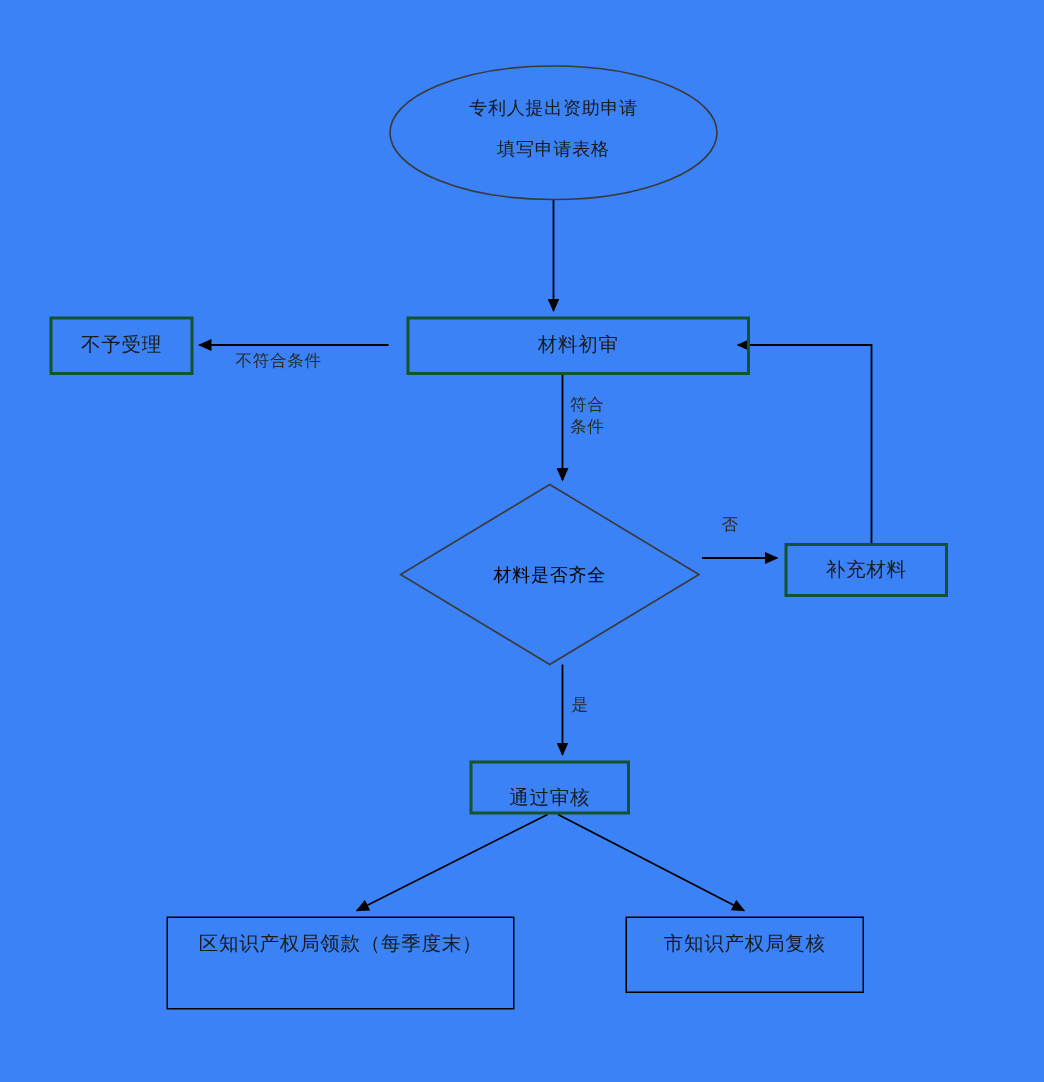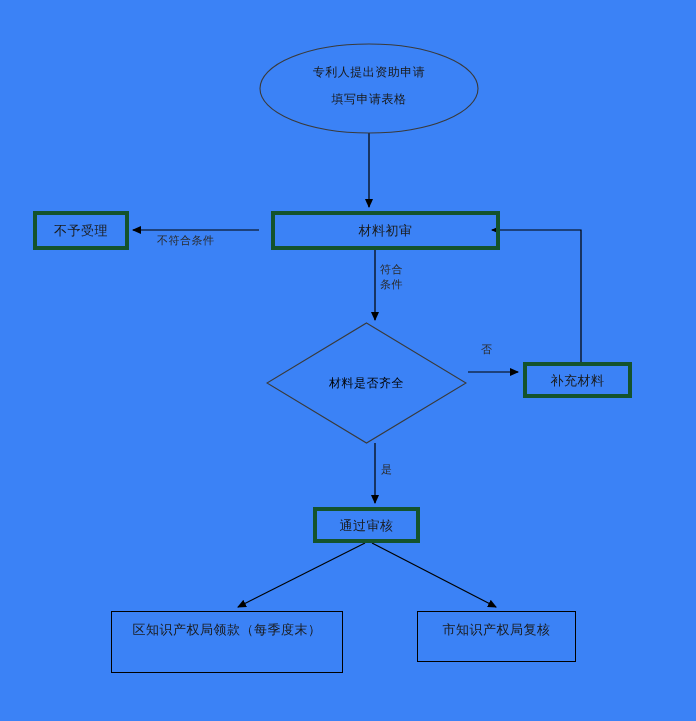--- a/index.html
+++ b/index.html
@@ -28,21 +28,21 @@
   }
   .node {
     position: absolute;
     box-sizing: border-box;
     display: flex;
     justify-content: center;
     color: #1a1a1a;
     text-align: center;
   }
   .rect {
-    border: 4px solid #14532d;
+    border: 2px solid #14532d;
     background: transparent;
     align-items: center;
   }
   .rect-top {
     border: 1px solid #000000;
     background: transparent;
     align-items: flex-start;
   }
   .rect-top .nlabel {
     padding-top: 9px;
@@ -163,21 +163,21 @@
   </div>
 
   <div class="edge-label" style="left:481px; top:342px;">否</div>
 
   <div class="node rect" style="left:523px; top:362px; width:109px; height:36px;">
     <span class="nlabel">补充材料</span>
   </div>
 
   <div class="edge-label" style="left:381px; top:462px;">是</div>
 
-  <div class="node rect" style="left:313px; top:507px; width:107px; height:36px;">
+  <div class="node rect" style="left:313px; top:507px; width:107px; height:36px;align-items:flex-end;">
     <span class="nlabel">通过审核</span>
   </div>
 
   <div class="node rect-top" style="left:111px; top:611px; width:232px; height:62px;">
     <span class="nlabel">区知识产权局领款（每季度末）</span>
   </div>
 
   <div class="node rect-top" style="left:417px; top:611px; width:159px; height:51px;">
     <span class="nlabel">市知识产权局复核</span>
   </div>

